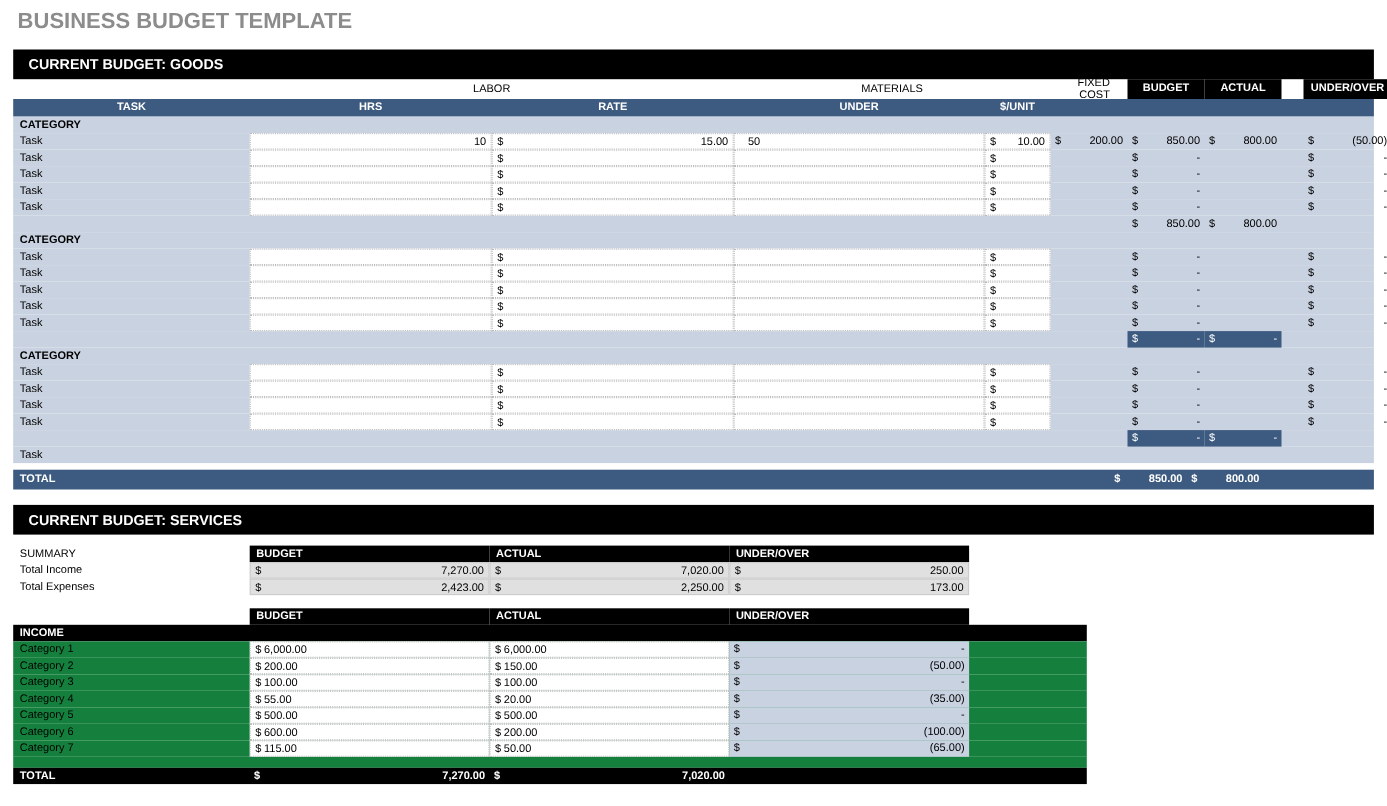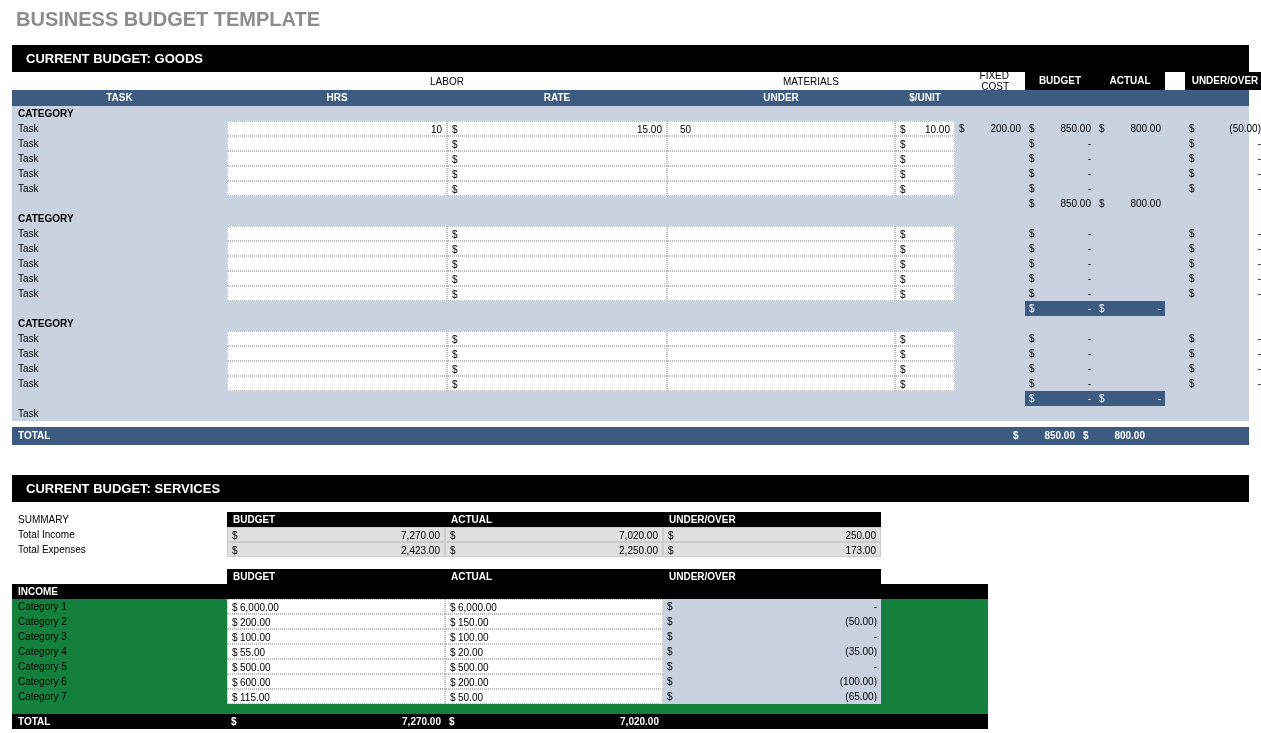--- a/index.html
+++ b/index.html
@@ -642,21 +642,21 @@
       </div>
     <div class="sp-actual cell-out">
         <span class="d">$</span>
         <span class="v">800.00</span>
       </div>
     <div class="sp-gap"></div>
       <div class="sp-uo"></div>
   </div>
 </div>
 
-<div class="section-bar" style="margin-top:30px">CURRENT BUDGET: SERVICES</div>
+<div class="section-bar" style="margin-top:14px">CURRENT BUDGET: SERVICES</div>
 
 <div class="services">
   <div style="height:10px"></div>
   <div class="svc-row">
     <div class="sc-lbl" style="font-size:10px">SUMMARY</div>
     <div class="sc-col svc-hdr-black" style="padding-left:6px">BUDGET</div>
     <div class="sc-col svc-hdr-black" style="padding-left:6px">ACTUAL</div>
     <div class="sc-col svc-hdr-black" style="padding-left:6px">UNDER/OVER</div>
   </div>
   <div class="svc-row">

